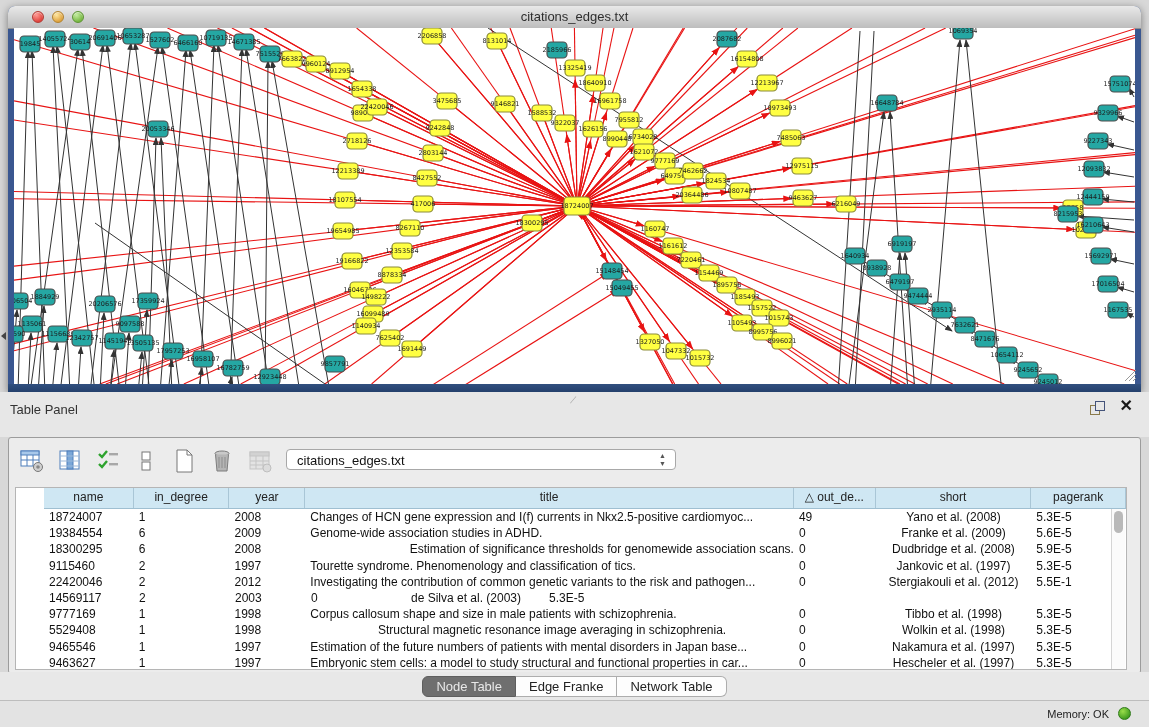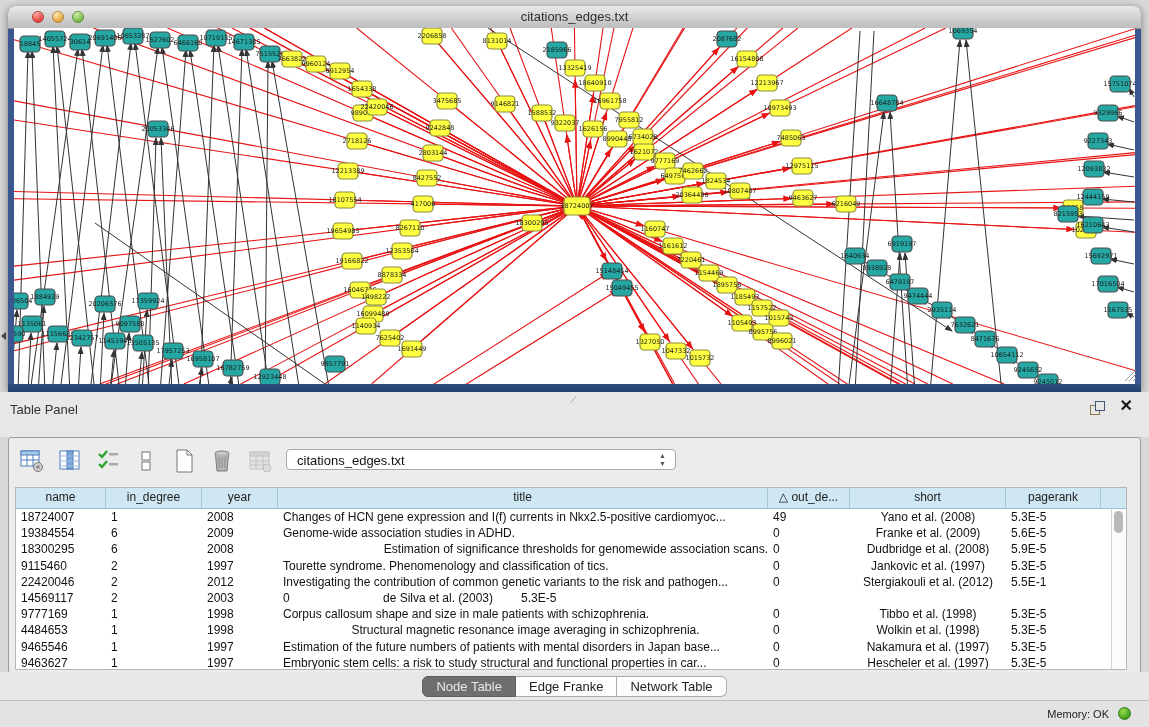--- a/index.html
+++ b/index.html
@@ -40,21 +40,21 @@
   .toolbar{position:absolute;left:10px;top:7px;height:32px;display:flex;align-items:center;gap:12px;}
   .tb-icon{width:26px;height:26px;display:flex;align-items:center;justify-content:center;}
   .fx{font-family:"Liberation Serif",serif;font-style:italic;font-size:15px;color:#111;}
   .net-select{position:absolute;left:277px;top:11px;width:390px;height:21px;background:#fff;
       border:1px solid #a8a8a8;border-radius:4px;font-size:13px;color:#111;
       line-height:21px;padding-left:10px;box-sizing:border-box;}
   .net-select .steppers{position:absolute;right:9px;top:2px;display:flex;flex-direction:column;line-height:8px;
       font-size:7px;color:#555;}
 
   .tablewrap{position:absolute;left:6px;top:49px;width:1112px;height:183px;background:#fff;
-      border:1px solid #b5b5b5;box-sizing:border-box;overflow:hidden;}
+      border:1px solid #b5b5b5;box-sizing:border-box;overflow:hidden;padding-left:28px;}
   .thead{display:flex;height:20px;background:#cfe7f3;border-bottom:1px solid #9fbfd1;}
   .th{font-size:12px;color:#222;text-align:center;line-height:19px;border-right:1px solid #a9c6d6;
       box-sizing:border-box;overflow:hidden;white-space:nowrap;}
   .trow{display:flex;height:16.2px;background:#fff;}
   .td{font-size:12px;color:#111;line-height:16px;white-space:nowrap;overflow:hidden;box-sizing:border-box;}
   .vscroll{position:absolute;right:1px;top:21px;width:13px;height:160px;background:#fbfbfb;border-left:1px solid #d5d5d5;}
   .vthumb{position:absolute;left:2px;top:2px;width:9px;height:22px;background:#b9b9b9;border-radius:5px;}
 
   
   .tabsbar{position:absolute;left:0;top:672px;width:1149px;height:28px;background:#e8e8e8;
@@ -952,42 +952,42 @@
           <div class="trow">
             <div class="td" style="width: 90px; text-align: left; padding-left: 5px;">9777169</div>
             <div class="td" style="width: 96px; text-align: left; padding-left: 5px;">1</div>
             <div class="td" style="width: 76px; text-align: left; padding-left: 5px;">1998</div>
             <div class="td" style="width: 490px; text-align: left; padding-left: 5px;">Corpus callosum shape and size in male patients with schizophrenia.</div>
             <div class="td" style="width: 82px; text-align: left; padding-left: 5px;">0</div>
             <div class="td" style="width: 156px; text-align: center; padding-left: 0px;">Tibbo et al. (1998)</div>
             <div class="td" style="width: 95px; text-align: left; padding-left: 5px;">5.3E-5</div>
           </div>
           <div class="trow">
-            <div class="td" style="width: 90px; text-align: left; padding-left: 5px;">4484653</div>
+            <div class="td" style="width: 90px; text-align: left; padding-left: 5px;">5529408</div>
             <div class="td" style="width: 96px; text-align: left; padding-left: 5px;">1</div>
             <div class="td" style="width: 76px; text-align: left; padding-left: 5px;">1998</div>
             <div class="td" style="width: 490px; text-align: center; padding-left: 5px;">Structural magnetic resonance image averaging in schizophrenia.</div>
             <div class="td" style="width: 82px; text-align: left; padding-left: 5px;">0</div>
             <div class="td" style="width: 156px; text-align: center; padding-left: 0px;">Wolkin et al. (1998)</div>
             <div class="td" style="width: 95px; text-align: left; padding-left: 5px;">5.3E-5</div>
           </div>
           <div class="trow">
             <div class="td" style="width: 90px; text-align: left; padding-left: 5px;">9465546</div>
             <div class="td" style="width: 96px; text-align: left; padding-left: 5px;">1</div>
             <div class="td" style="width: 76px; text-align: left; padding-left: 5px;">1997</div>
             <div class="td" style="width: 490px; text-align: left; padding-left: 5px;">Estimation of the future numbers of patients with mental disorders in Japan base...</div>
             <div class="td" style="width: 82px; text-align: left; padding-left: 5px;">0</div>
             <div class="td" style="width: 156px; text-align: center; padding-left: 0px;">Nakamura et al. (1997)</div>
             <div class="td" style="width: 95px; text-align: left; padding-left: 5px;">5.3E-5</div>
           </div>
           <div class="trow">
             <div class="td" style="width: 90px; text-align: left; padding-left: 5px;">9463627</div>
             <div class="td" style="width: 96px; text-align: left; padding-left: 5px;">1</div>
             <div class="td" style="width: 76px; text-align: left; padding-left: 5px;">1997</div>
-            <div class="td" style="width: 490px; text-align: left; padding-left: 5px;">Embryonic stem cells: a risk to study structural and functional properties in car...</div>
+            <div class="td" style="width: 490px; text-align: left; padding-left: 5px;">Embryonic stem cells: a model to study structural and functional properties in car...</div>
             <div class="td" style="width: 82px; text-align: left; padding-left: 5px;">0</div>
             <div class="td" style="width: 156px; text-align: center; padding-left: 0px;">Hescheler et al. (1997)</div>
             <div class="td" style="width: 95px; text-align: left; padding-left: 5px;">5.3E-5</div>
           </div>
         </div>
       <div class="vscroll">
         <div class="vthumb"></div>
       </div>
     </div>
   </div>

